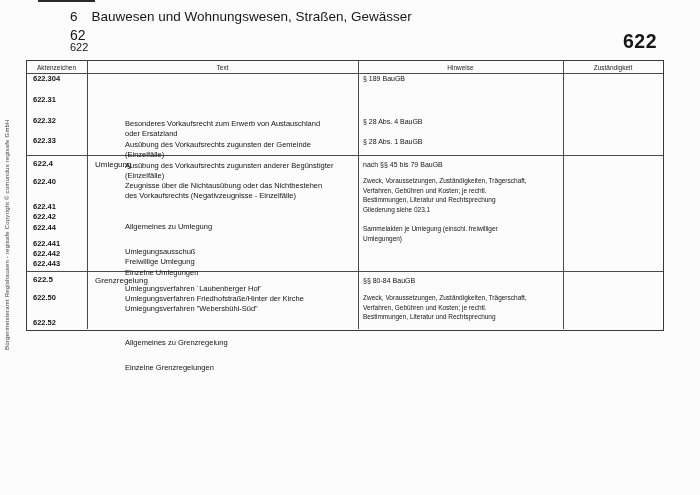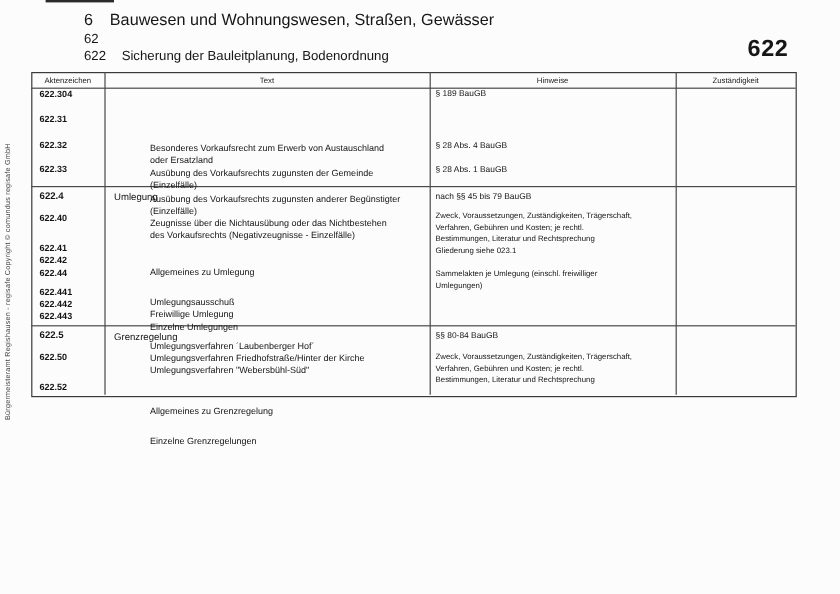--- a/index.html
+++ b/index.html
@@ -9,21 +9,21 @@
     background:#fcfcfc;
     font-family:"Liberation Sans", sans-serif;
     color:#161616;
     overflow:hidden;
   }
   
   .hline{position:absolute;left:70px;white-space:nowrap;display:flex;}
   .hline .hcode{display:inline-block;}
   .h1{top:9px;font-size:13.5px;}
   .h1 .hcode{margin-right:14px;}
-  .h2{top:26.5px;font-size:11px;}
+  .h2{top:26.5px;font-size:14px;}
   .h2 .hcode{margin-right:14px;}
   .h3{top:40.5px;font-size:11px;}
   .h3 .hcode{margin-right:13px;}
   .bigcode{
     position:absolute;top:30px;left:563px;width:94px;
     text-align:right;font-size:19.5px;font-weight:bold;letter-spacing:.5px;
   }
   .topmark{position:absolute;left:38px;top:0;width:57px;height:2px;background:#2a2a2a;}
   
   .side{
@@ -56,21 +56,20 @@
 
   <div class="hline h1">
     <span class="hcode">6</span>
     <span>Bauwesen und Wohnungswesen, Straßen, Gewässer</span>
   </div>
   <div class="hline h2">
     <span class="hcode">62</span>
   </div>
   <div class="hline h3">
     <span class="hcode">622</span>
-    <span>Sicherung der Bauleitplanung, Bodenordnung</span>
   </div>
   <div class="bigcode">622</div>
 
   <div class="frame"></div>
   <div class="vline" style="left:87px"></div>
   <div class="vline" style="left:358px"></div>
   <div class="vline" style="left:563px"></div>
   <div class="hsep" style="top:73px"></div>
   <div class="hsep" style="top:155px"></div>
   <div class="hsep" style="top:271px"></div>

